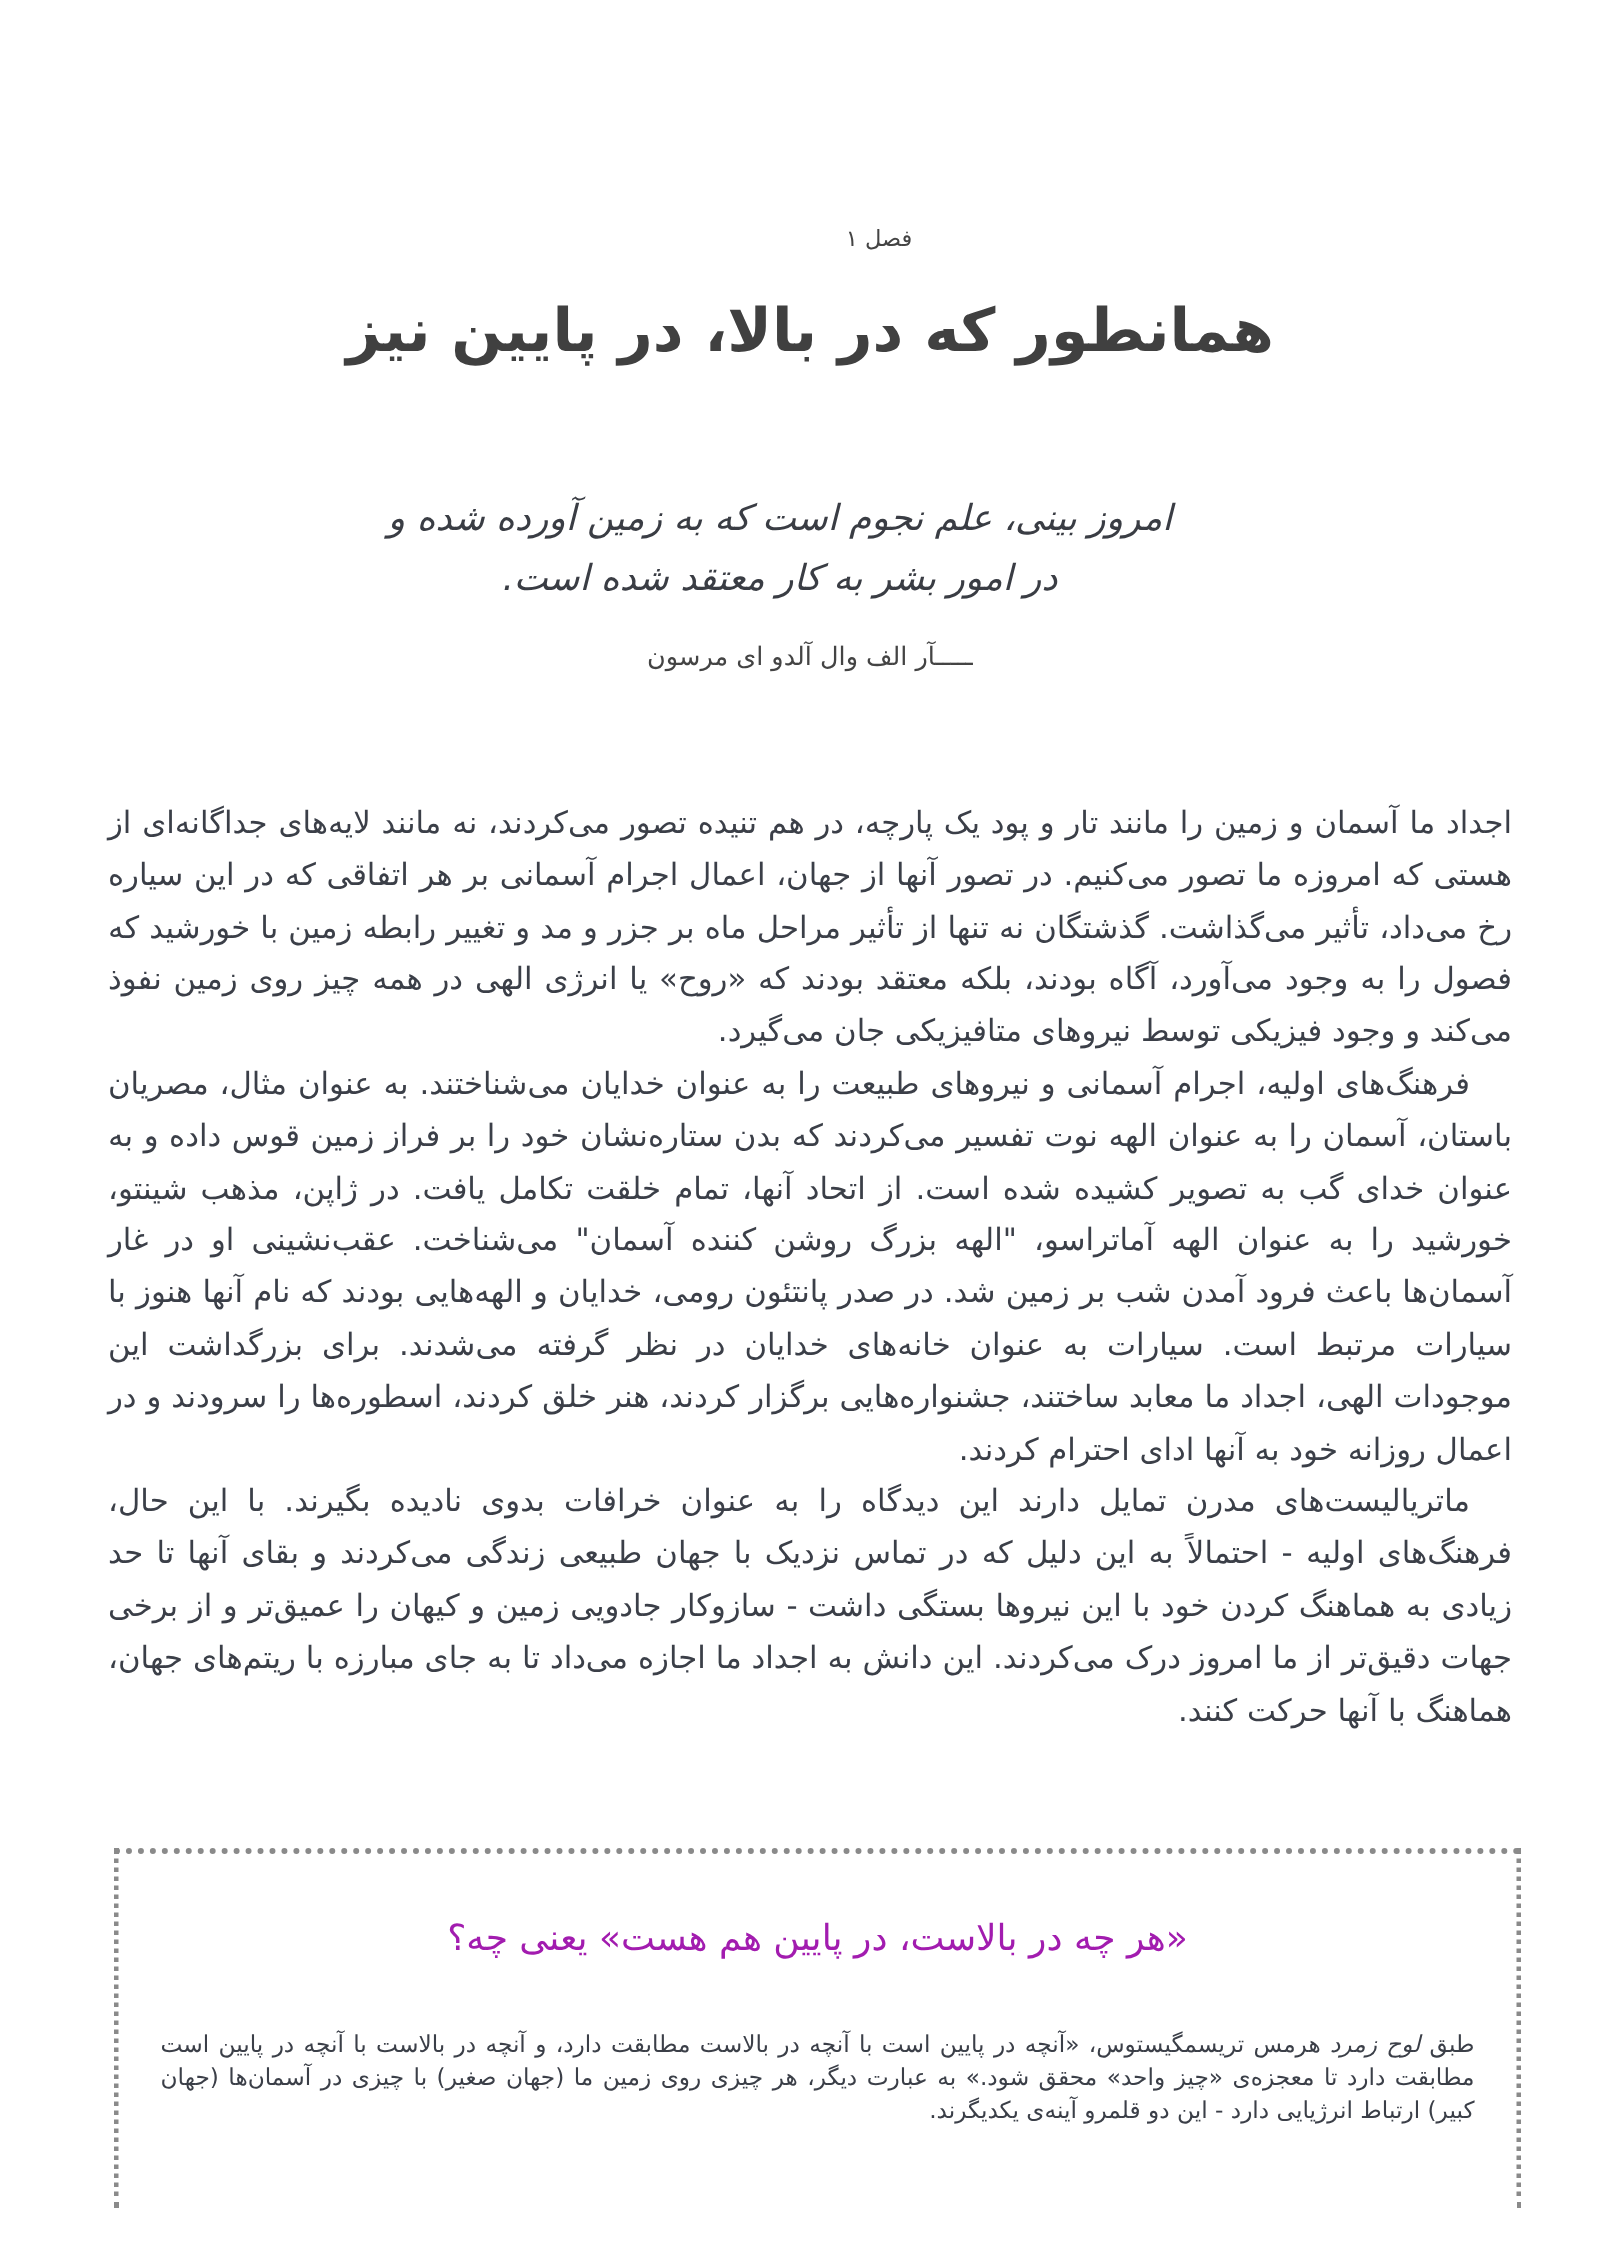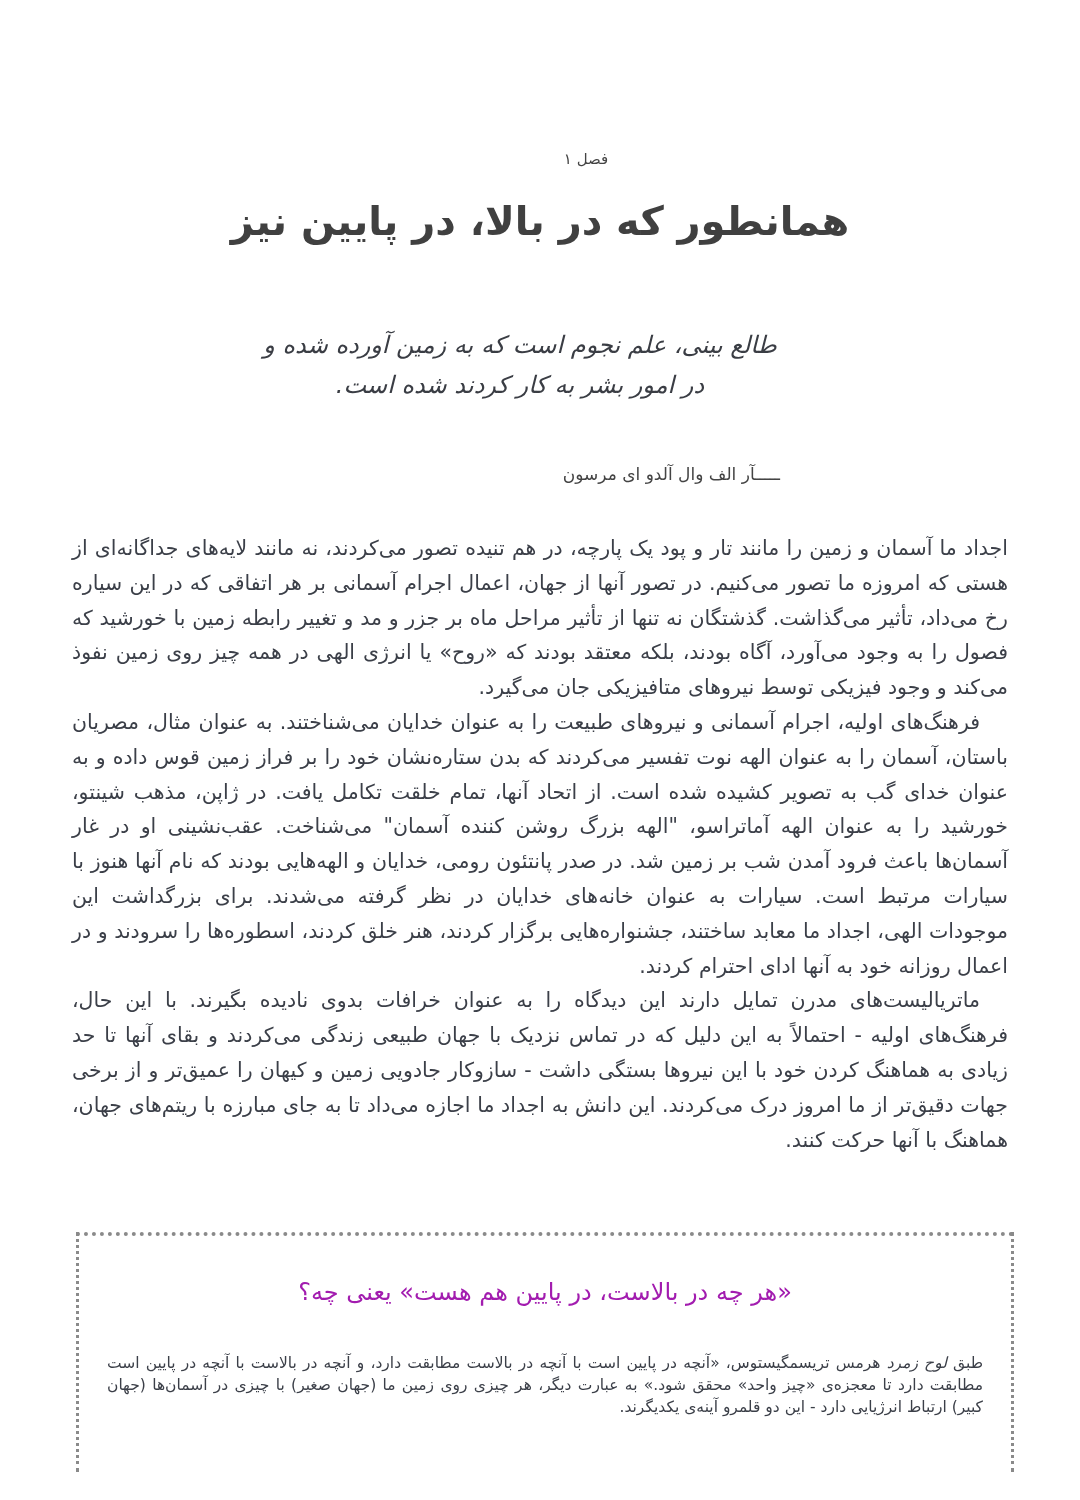--- a/index.html
+++ b/index.html
@@ -16,22 +16,22 @@
   .chapter-title {
     position: absolute; top: 198px; left: 0; width: 1080px; text-align: center;
     font-size: 40px; font-weight: bold; color: #404040; margin: 0;
     letter-spacing: 0px;
   }
   .epigraph {
     position: absolute; top: 325px; left: 200px; width: 640px; text-align: center;
     font-size: 24px; font-style: italic; line-height: 40px; color: #3a3d44;
   }
   .attribution {
-    position: absolute; top: 428px; left: 300px; width: 480px; text-align: right;
-    font-size: 17px; color: #444; margin-top: 36px;
+    position: absolute; top: 428px; left: 300px; width: 480px; text-align: center;
+    font-size: 17px; color: #444;
   }
   .body-text {
     position: absolute; top: 487px; left: 72px; width: 936px;
     font-size: 20.5px; line-height: 34.8px; text-align: justify; color: #3b3f48; margin-top: 44px;
   }
   .body-text p { margin: 0; }
   .body-text p.indent { text-indent: 28px; }
   .sidebar-box {
     position: absolute; top: 1232px; left: 76px; width: 938px; height: 240px;
     border-top: 4px dotted #8a8a8a;
@@ -50,22 +50,22 @@
   .box-text .em { font-style: italic; }
 </style>
 </head>
 <body>
 
 <div class="page">
   <div class="chapter-label">فصل ۱</div>
   <h1 class="chapter-title">همانطور که در بالا، در پایین نیز</h1>
 
   <div class="epigraph">
-    <div>طالع بینی، علم نجوم است که به زمین آورده شده و</div>
-    <div>در امور بشر به کار کردند شده است.</div>
+    <div>امروز بینی، علم نجوم است که به زمین آورده شده و</div>
+    <div>در امور بشر به کار معتقد شده است.</div>
   </div>
   <div class="attribution">ـــــآر الف وال آلدو ای مرسون</div>
 
   <div class="body-text">
     <p>اجداد ما آسمان و زمین را مانند تار و پود یک پارچه، در هم تنیده تصور می‌کردند، نه مانند لایه‌های جداگانه‌ای از هستی که امروزه ما تصور می‌کنیم. در تصور آنها از جهان، اعمال اجرام آسمانی بر هر اتفاقی که در این سیاره رخ می‌داد، تأثیر می‌گذاشت. گذشتگان نه تنها از تأثیر مراحل ماه بر جزر و مد و تغییر رابطه زمین با خورشید که فصول را به وجود می‌آورد، آگاه بودند، بلکه معتقد بودند که «روح» یا انرژی الهی در همه چیز روی زمین نفوذ می‌کند و وجود فیزیکی توسط نیروهای متافیزیکی جان می‌گیرد.</p>
     <p class="indent">فرهنگ‌های اولیه، اجرام آسمانی و نیروهای طبیعت را به عنوان خدایان می‌شناختند. به عنوان مثال، مصریان باستان، آسمان را به عنوان الهه نوت تفسیر می‌کردند که بدن ستاره‌نشان خود را بر فراز زمین قوس داده و به عنوان خدای گب به تصویر کشیده شده است. از اتحاد آنها، تمام خلقت تکامل یافت. در ژاپن، مذهب شینتو، خورشید را به عنوان الهه آماتراسو، "الهه بزرگ روشن کننده آسمان" می‌شناخت. عقب‌نشینی او در غار آسمان‌ها باعث فرود آمدن شب بر زمین شد. در صدر پانتئون رومی، خدایان و الهه‌هایی بودند که نام آنها هنوز با سیارات مرتبط است. سیارات به عنوان خانه‌های خدایان در نظر گرفته می‌شدند. برای بزرگداشت این موجودات الهی، اجداد ما معابد ساختند، جشنواره‌هایی برگزار کردند، هنر خلق کردند، اسطوره‌ها را سرودند و در اعمال روزانه خود به آنها ادای احترام کردند.</p>
     <p class="indent">ماتریالیست‌های مدرن تمایل دارند این دیدگاه را به عنوان خرافات بدوی نادیده بگیرند. با این حال، فرهنگ‌های اولیه - احتمالاً به این دلیل که در تماس نزدیک با جهان طبیعی زندگی می‌کردند و بقای آنها تا حد زیادی به هماهنگ کردن خود با این نیروها بستگی داشت - سازوکار جادویی زمین و کیهان را عمیق‌تر و از برخی جهات دقیق‌تر از ما امروز درک می‌کردند. این دانش به اجداد ما اجازه می‌داد تا به جای مبارزه با ریتم‌های جهان، هماهنگ با آنها حرکت کنند.</p>
   </div>
 
   <div class="sidebar-box">

